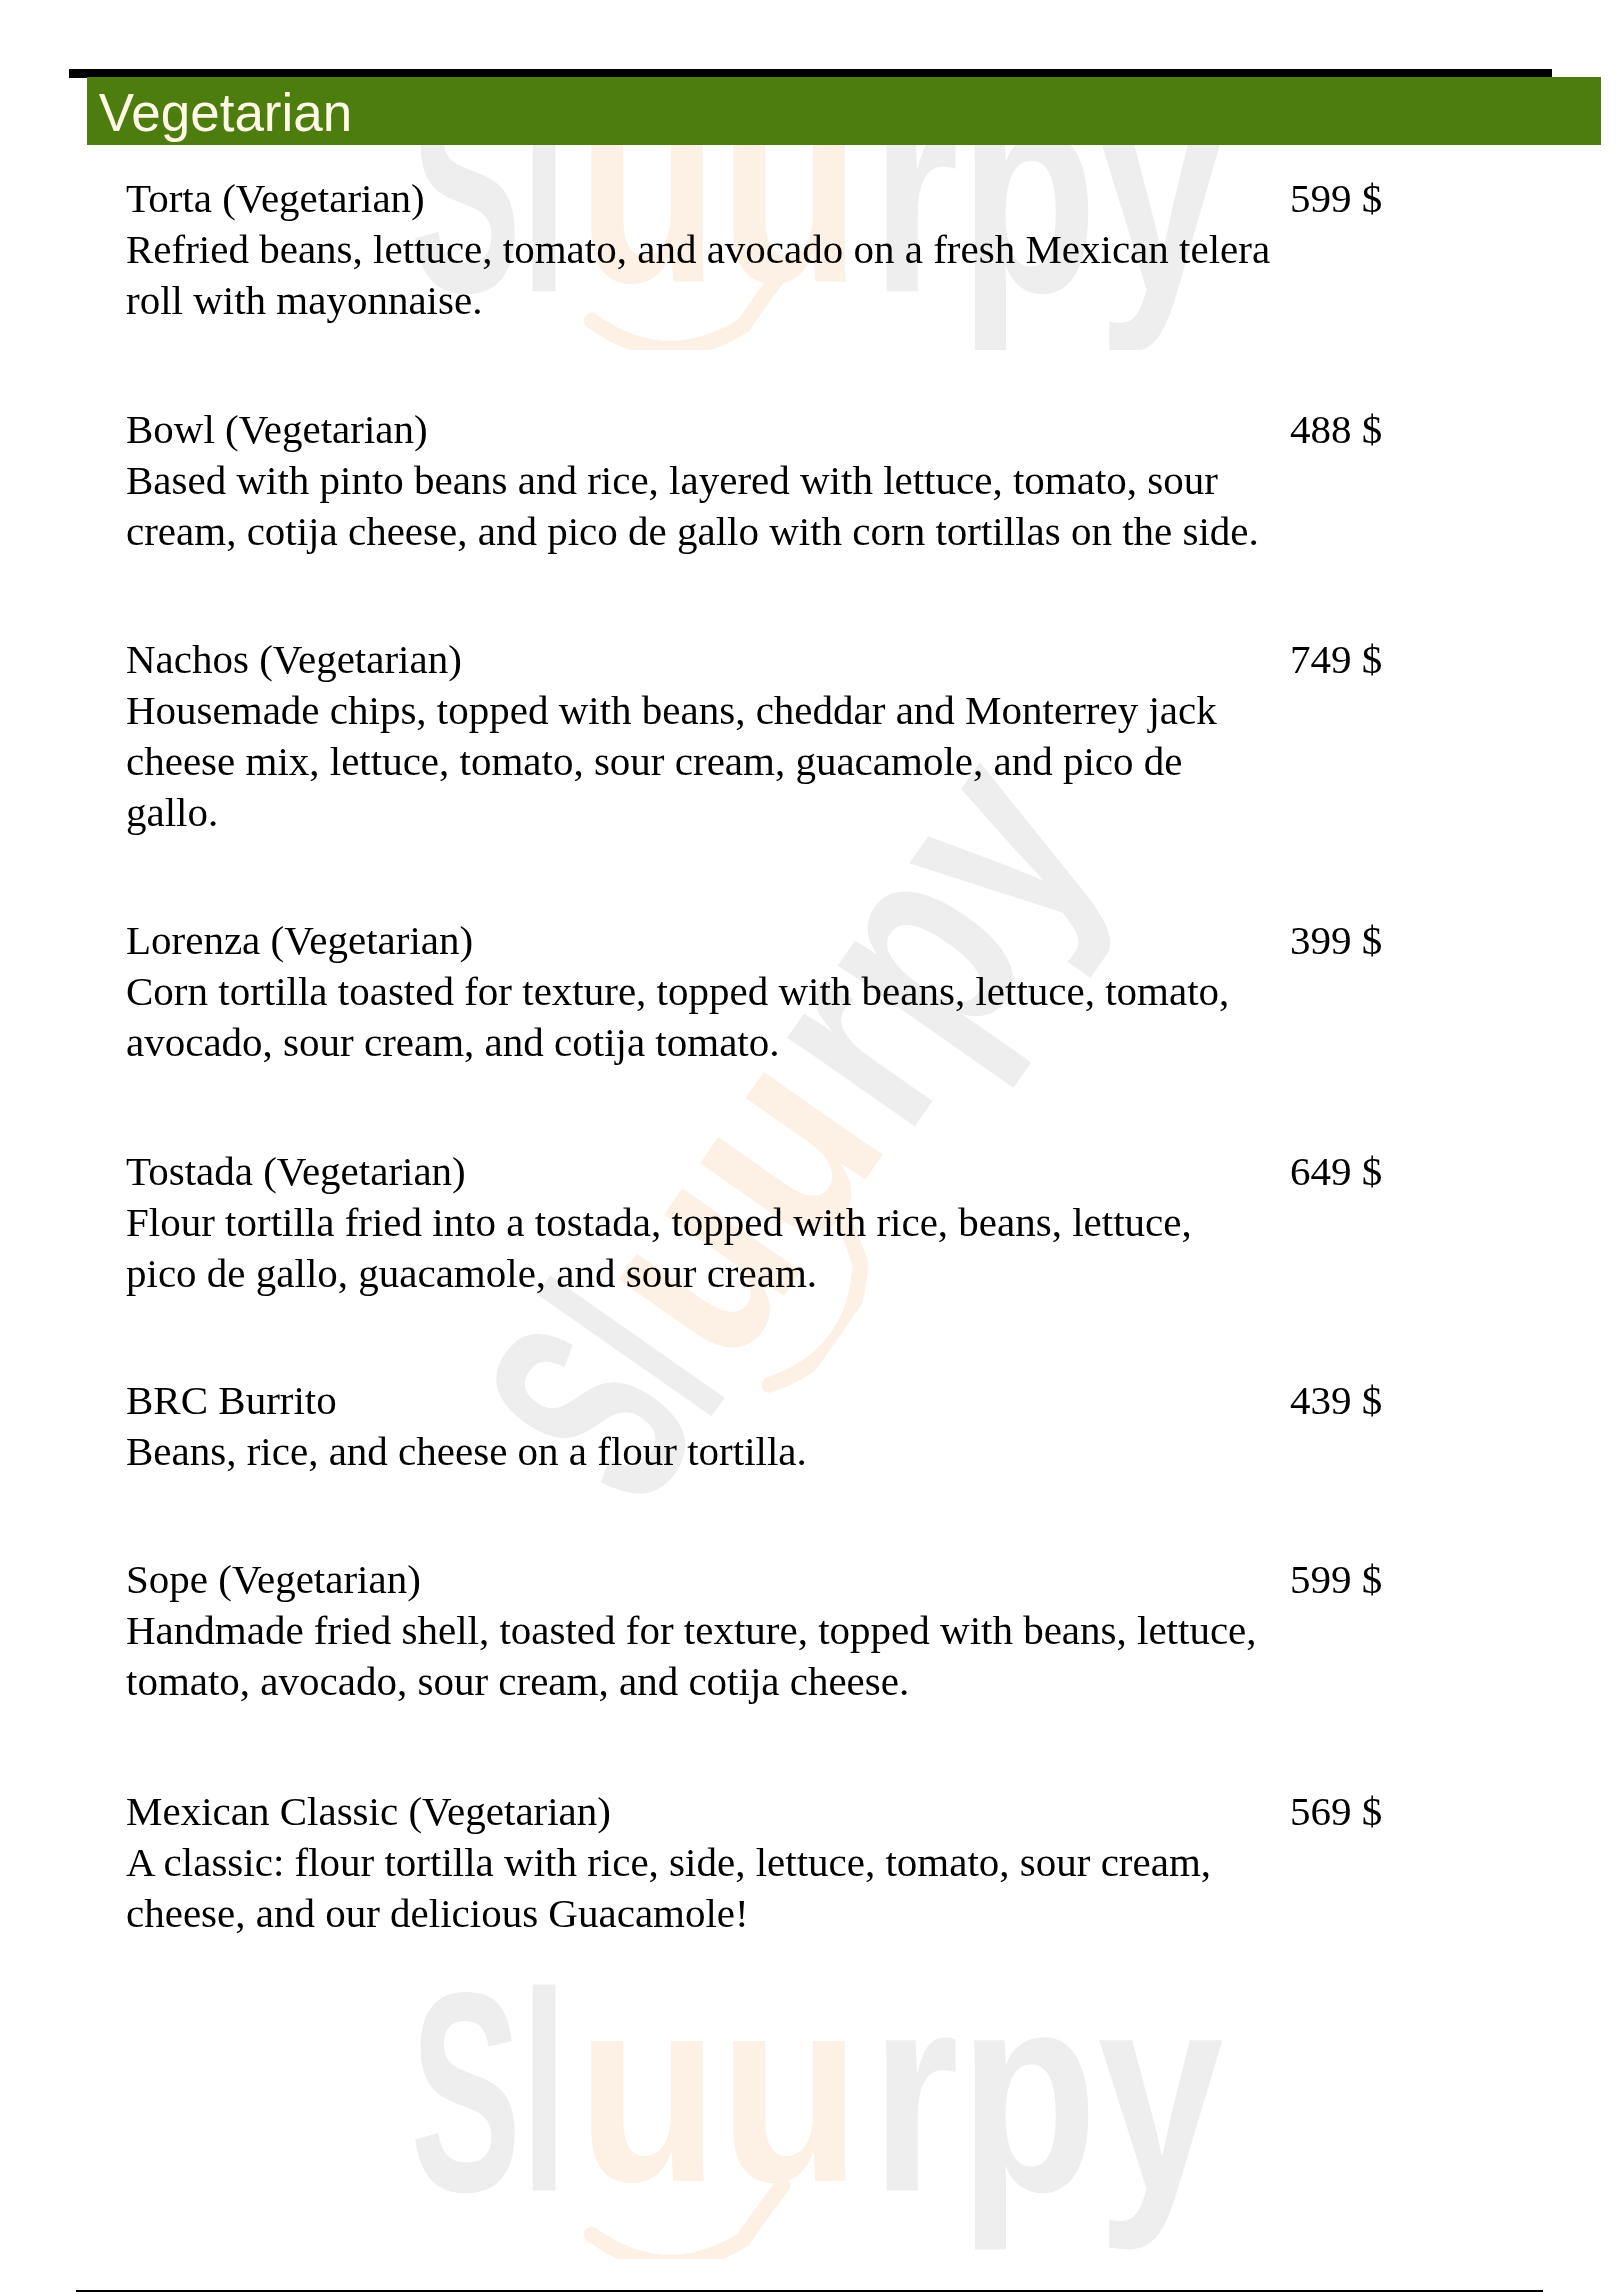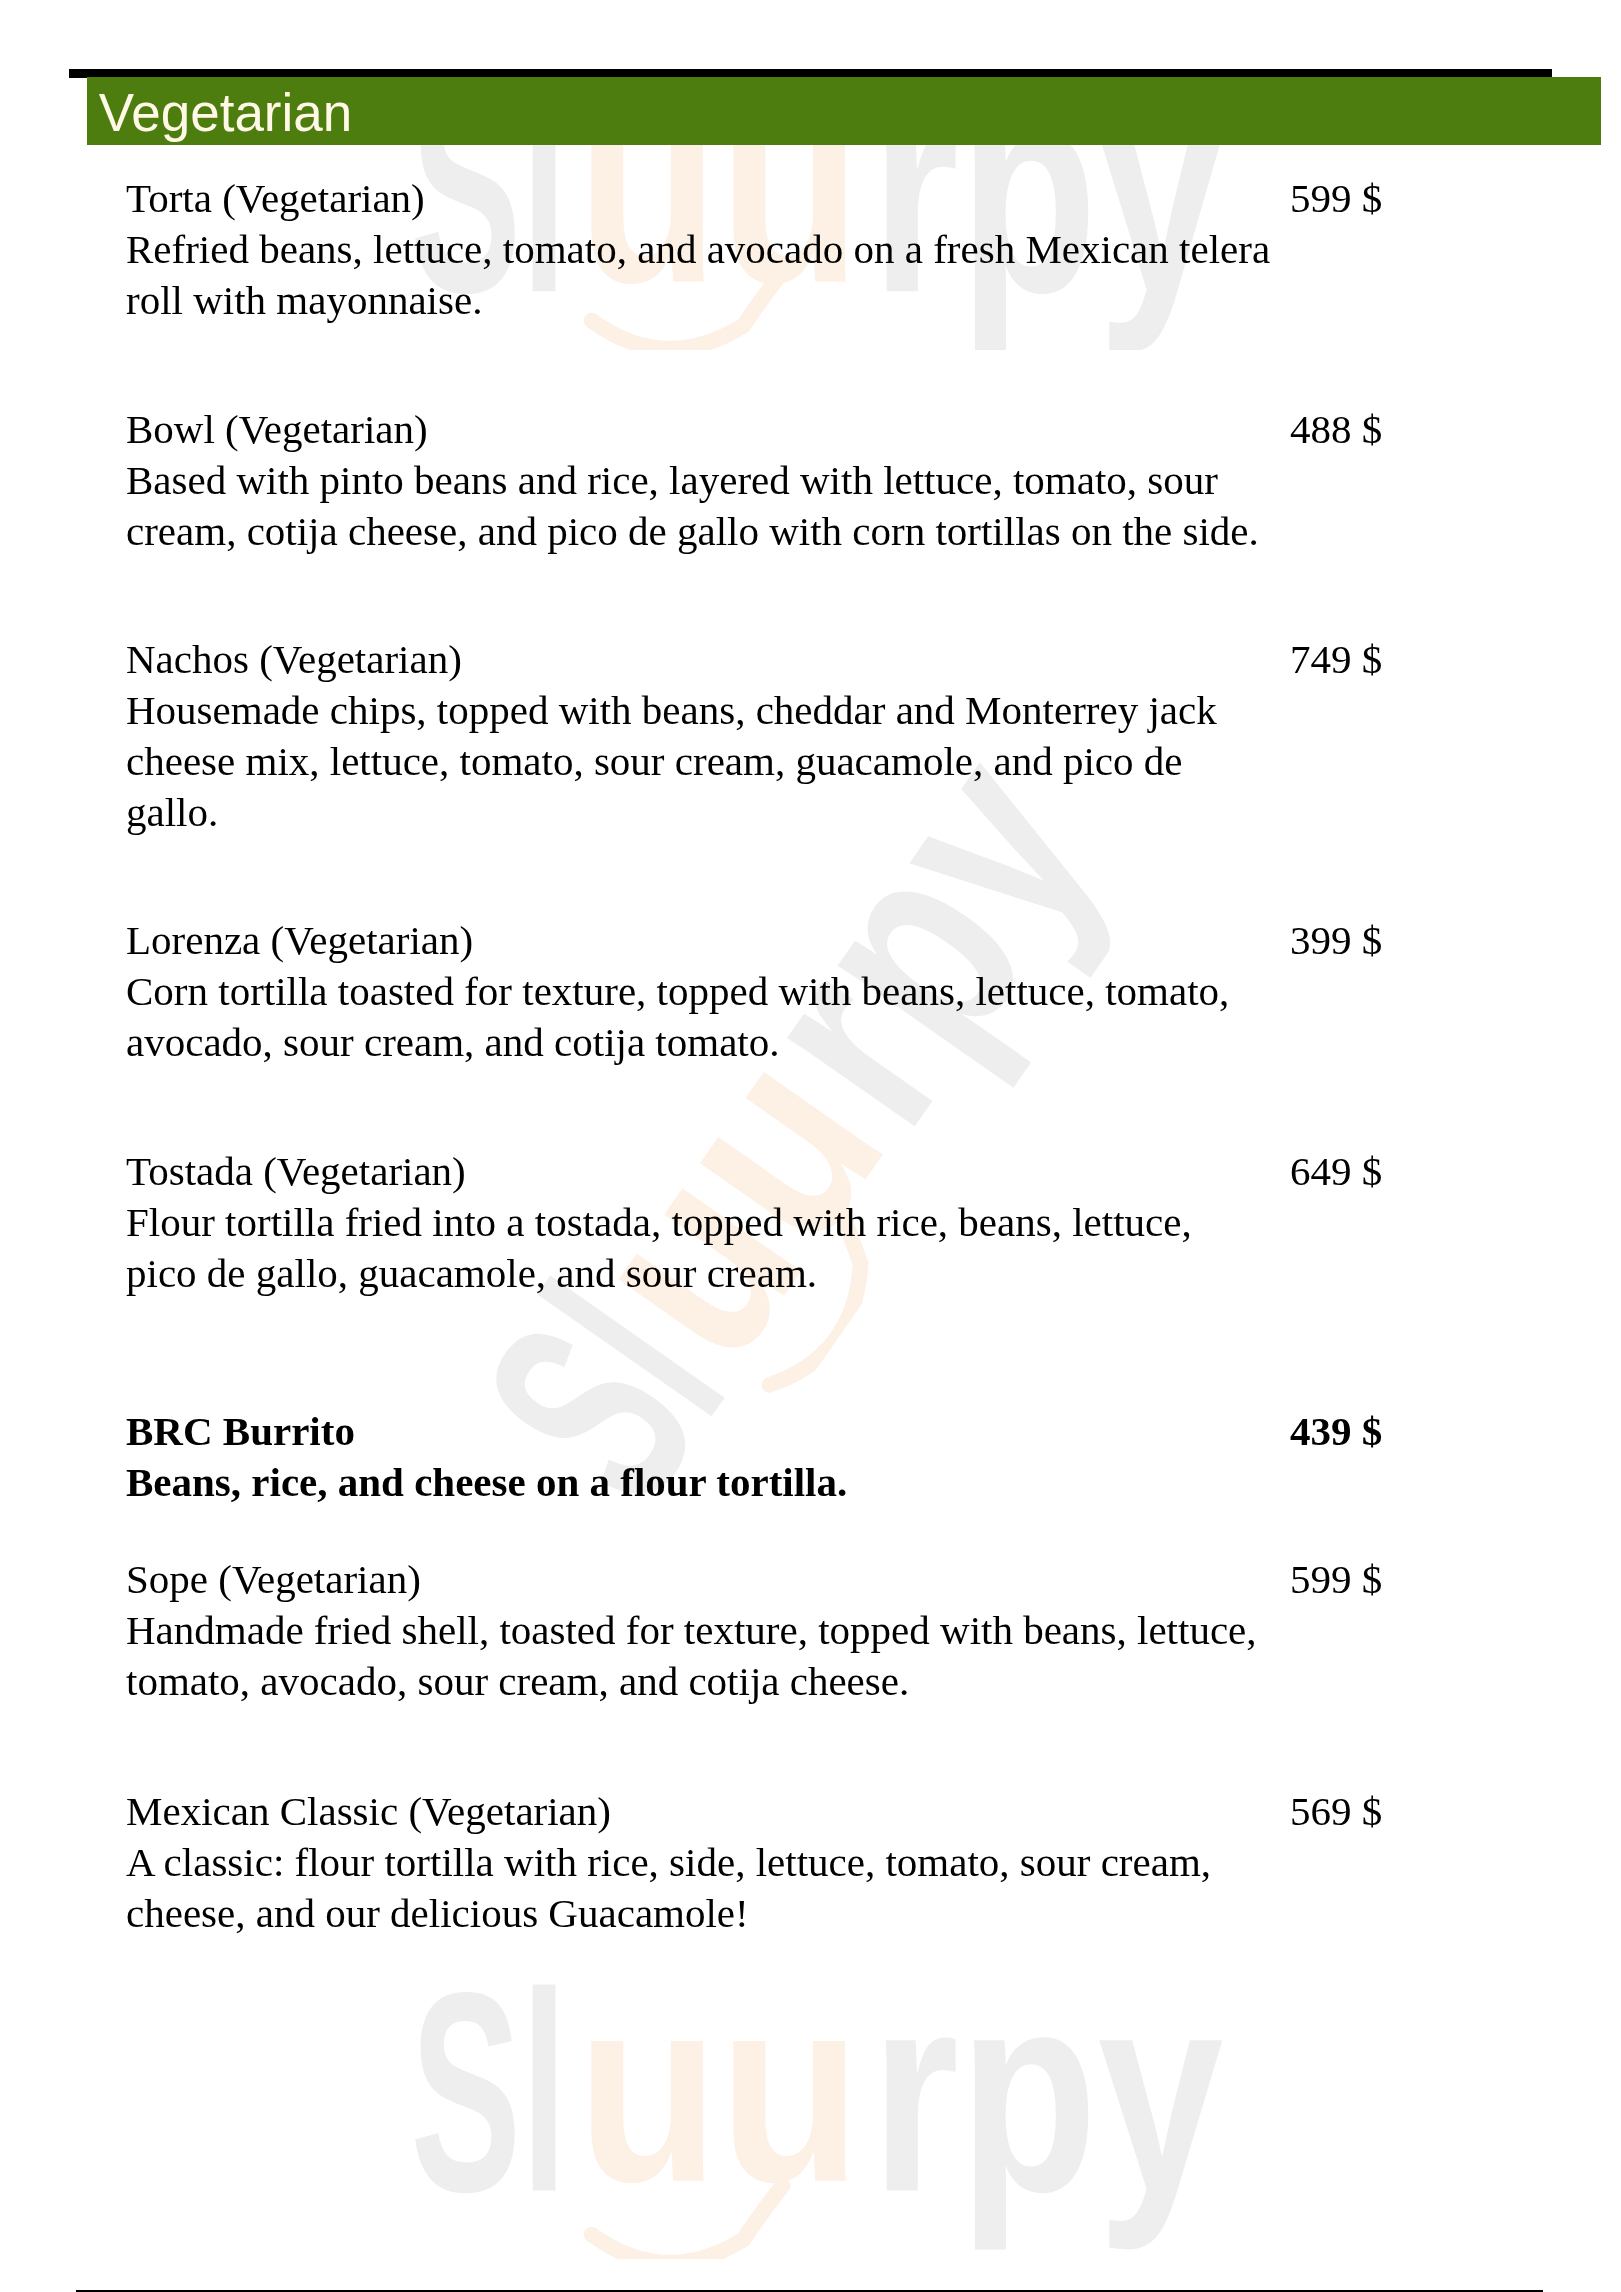--- a/index.html
+++ b/index.html
@@ -98,21 +98,21 @@
     <div class="item-line">avocado, sour cream, and cotija tomato.</div>
   </div>
 
   <div class="item" style="top:1146px;">
     <div class="item-title">Tostada (Vegetarian)</div>
     <div class="item-price">649 $</div>
     <div class="item-line">Flour tortilla fried into a tostada, topped with rice, beans, lettuce,</div>
     <div class="item-line">pico de gallo, guacamole, and sour cream.</div>
   </div>
 
-  <div class="item" style="top:1406px;font-weight:bold;">
+  <div class="item" style="top:1375px;">
     <div class="item-title">BRC Burrito</div>
     <div class="item-price">439 $</div>
     <div class="item-line">Beans, rice, and cheese on a flour tortilla.</div>
   </div>
 
   <div class="item" style="top:1554px;">
     <div class="item-title">Sope (Vegetarian)</div>
     <div class="item-price">599 $</div>
     <div class="item-line">Handmade fried shell, toasted for texture, topped with beans, lettuce,</div>
     <div class="item-line">tomato, avocado, sour cream, and cotija cheese.</div>

